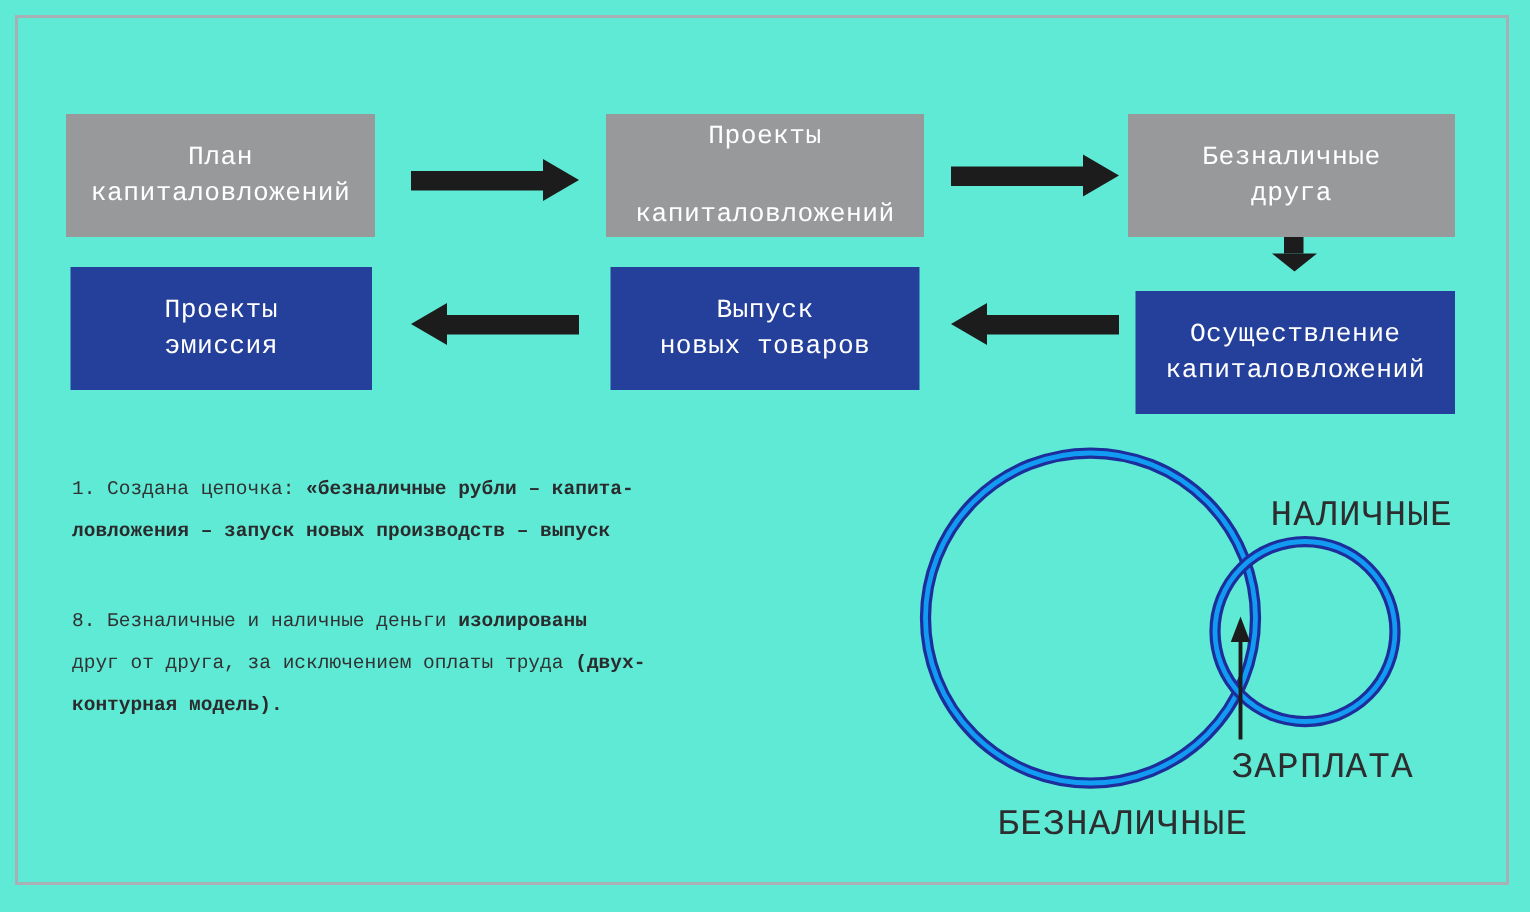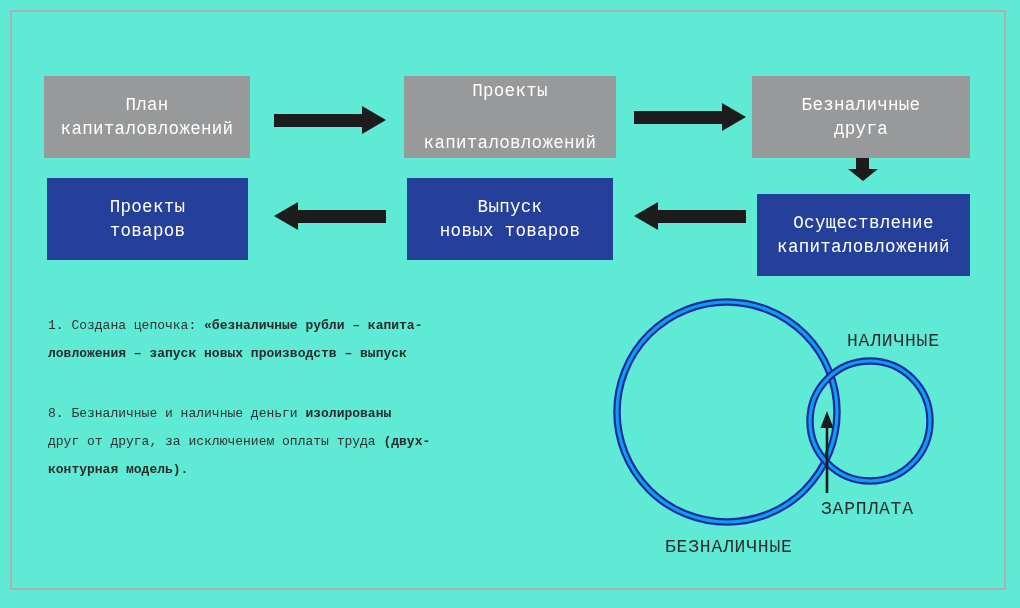--- a/index.html
+++ b/index.html
@@ -38,21 +38,21 @@
     border-left:15px solid transparent; border-right:15px solid transparent;
     border-top:12px solid #1c1c1c;
   }
   
   .notes { position:absolute; left:48px; top:300px; width:540px; color:#323234; font-size:13px;margin-top:12px; }
   .note-line { white-space:nowrap; line-height:28px; }
   .para2 { margin-top:32px; }
   .b { font-weight:bold; color:#2b2b2d; }
   
   .cap-label {
-    position:absolute; color:#2d2d2f; font-size:18px; letter-spacing:0.8px;
+    position:absolute; color:#2d2d2f; font-size:24px; letter-spacing:0.8px;
     white-space:nowrap;
   }
 </style>
 </head>
 <body>
 
 <div id="canvas">
   <div class="frame"></div>
 
   <div class="box gray" style="left:44px; top:76px; width:206px;">
@@ -63,21 +63,21 @@
     <div>Проекты</div>
     <div>капиталовложений</div>
   </div>
   <div class="box gray" style="left:752px; top:76px; width:218px;">
     <div>Безналичные</div>
     <div>друга</div>
   </div>
 
   <div class="box blue" style="left:47px; top:178px; width:201px;">
     <div>Проекты</div>
-    <div>товаров</div>
+    <div>эмиссия</div>
   </div>
   <div class="box blue" style="left:407px; top:178px; width:206px;">
     <div>Выпуск</div>
     <div>новых товаров</div>
   </div>
   <div class="box blue" style="left:757px; top:178px; width:213px;margin-top:16px;">
     <div>Осуществление</div>
     <div>капиталовложений</div>
   </div>
 

